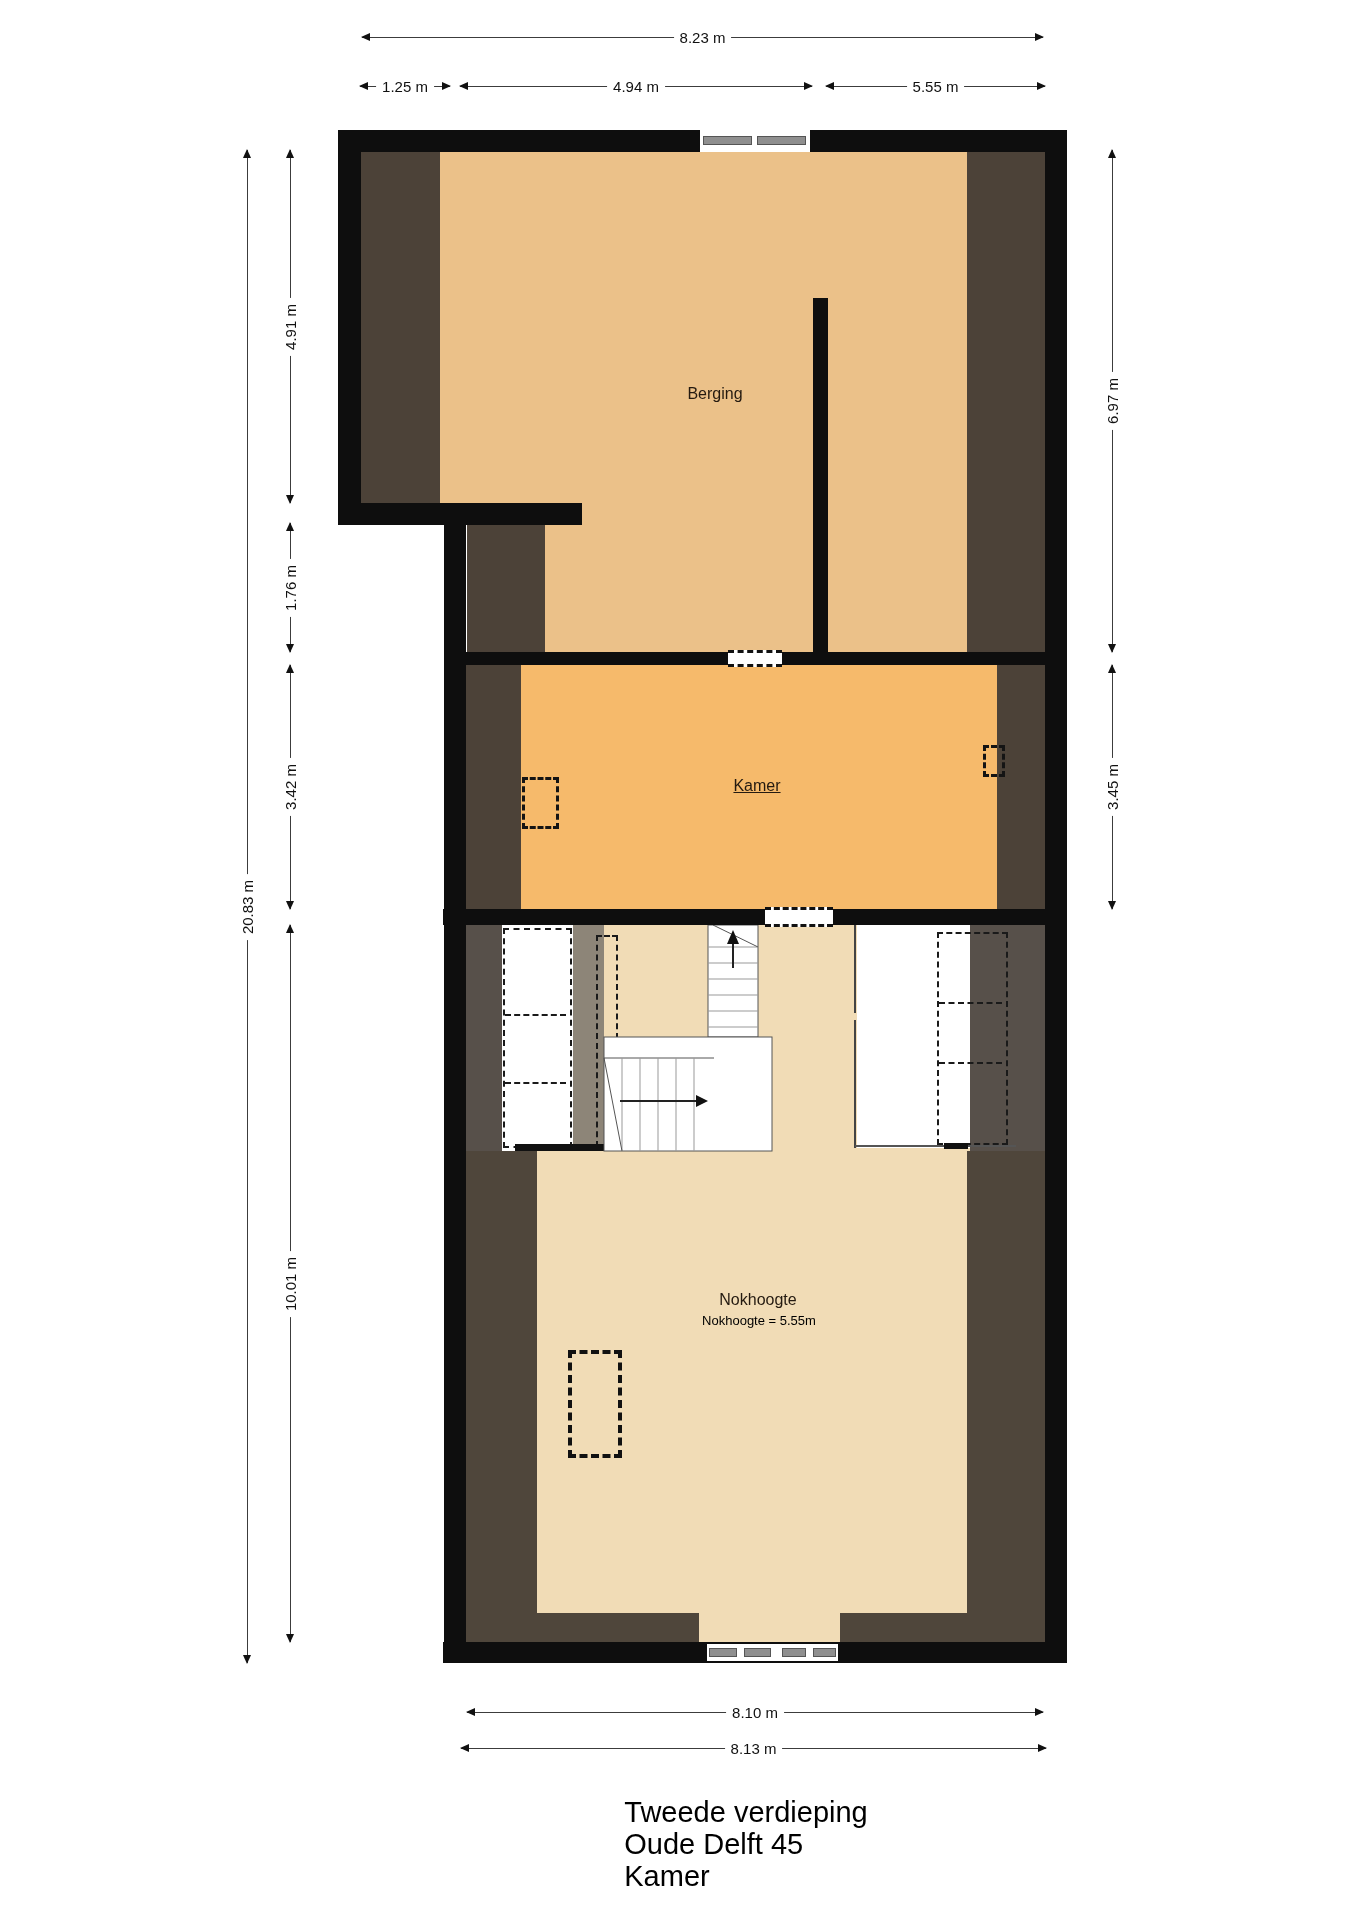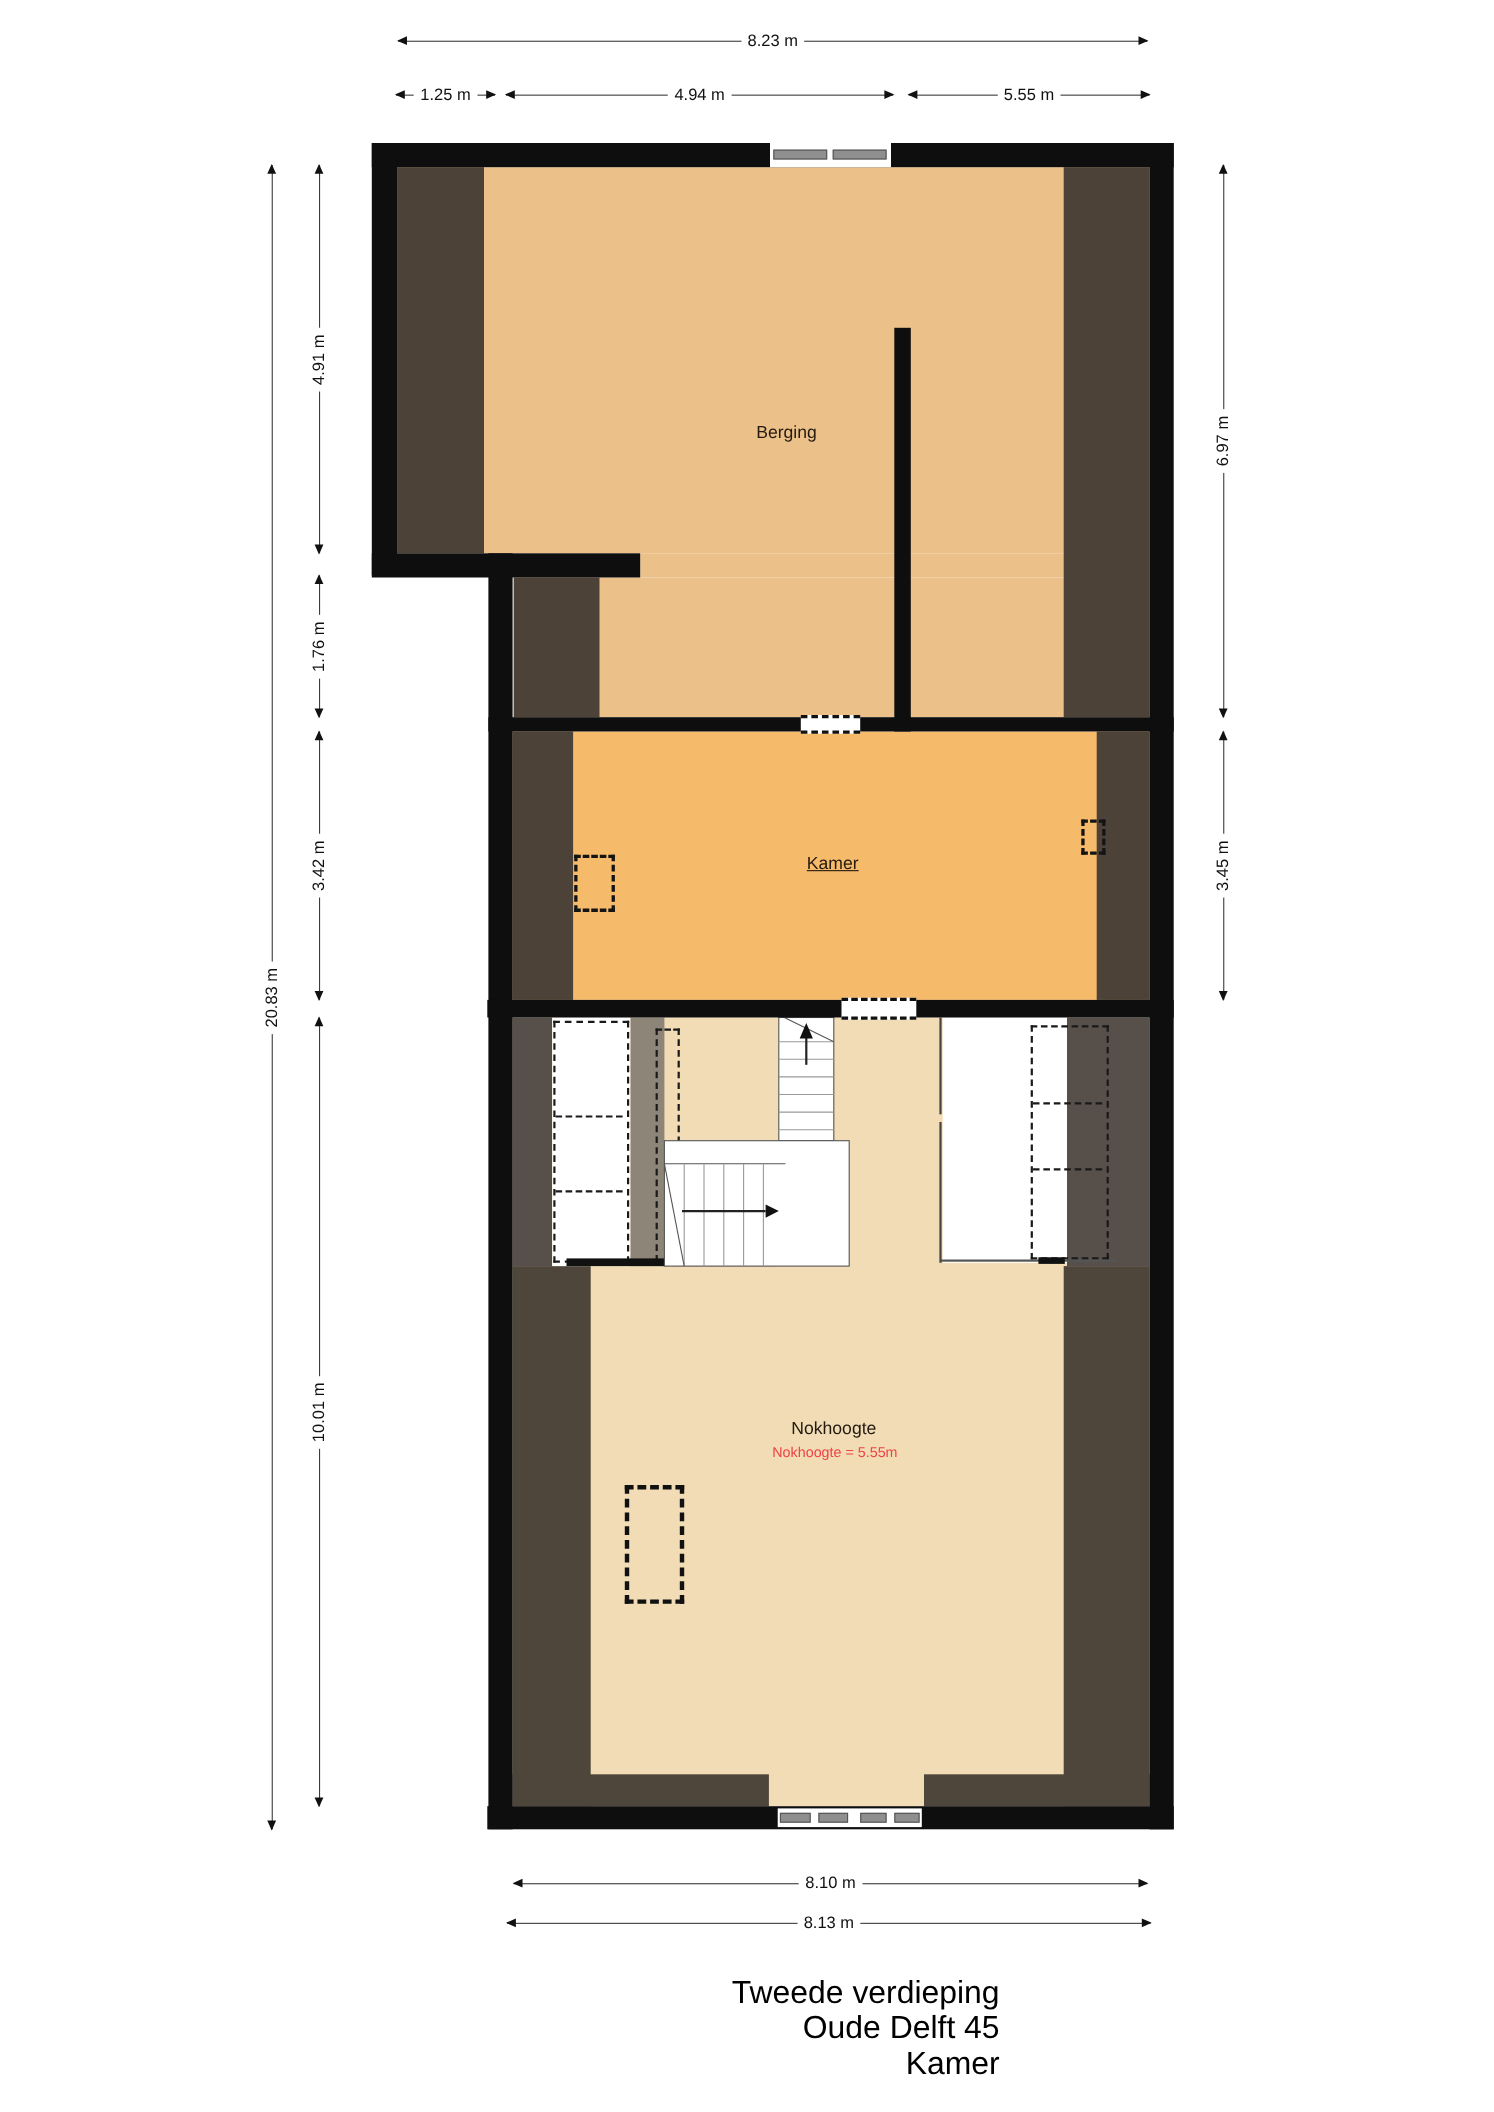--- a/index.html
+++ b/index.html
@@ -9,21 +9,21 @@
   .wall{position:absolute;background:var(--c-wall,#0e0e0e);}
   .floor-berging{background:var(--c-berging,#ebc189);}
   .floor-kamer{background:var(--c-kamer,#f6ba6b);}
   .floor-slaap{background:var(--c-slaapkamer,#f1dcb6);}
   .roof{background:var(--c-roof_dark,#4c4238);}
   .roof-band{background:var(--c-roof_dark_band,#57504a);}
   .roof-low{background:var(--c-roof_dark_low,#4f463b);}
   .grayfloor{background:var(--c-gray_floor,#8d8578);}
   .whitebox{background:#ffffff;}
   .room-label{position:absolute;transform:translate(-50%,-50%);font-size:16px;color:#241a10;white-space:nowrap;}
-  .room-note{position:absolute;transform:translate(-50%,-50%);font-size:13px;color:#ef4444;white-space:nowrap;}
+  .room-note{position:absolute;transform:translate(-50%,-50%);font-size:13px;color:#000000;white-space:nowrap;}
   
   .hdim{position:absolute;height:0;}
   .vdim{position:absolute;width:0;}
   .dline-h{position:absolute;left:0;right:0;top:0;border-top:1px solid var(--c-dim_line,#3c3c3c);}
   .dline-v{position:absolute;top:0;bottom:0;left:0;border-left:1px solid var(--c-dim_line,#3c3c3c);}
   .ah{position:absolute;width:0;height:0;border-style:solid;}
   .ah-l{left:-1px;top:-4px;border-width:4px 9px 4px 0;border-color:transparent #111 transparent transparent;}
   .ah-r{right:-1px;top:-4px;border-width:4px 0 4px 9px;border-color:transparent transparent transparent #111;}
   .ah-u{top:-1px;left:-4px;border-width:0 4px 9px 4px;border-color:transparent transparent #111 transparent;}
   .ah-d{bottom:-1px;left:-4px;border-width:9px 4px 0 4px;border-color:#111 transparent transparent transparent;}
@@ -215,19 +215,19 @@
       <div class="ah ah-r"></div>
     <span class="dlabel">8.10 m</span>
   </div>
   <div class="hdim" style="left:461px;top:1748px;width:585px;">
     <div class="dline-h"></div>
       <div class="ah ah-l"></div>
       <div class="ah ah-r"></div>
     <span class="dlabel">8.13 m</span>
   </div>
 
-  <div class="abs" style="left:787px;top:1796px;transform:translateX(-50%);text-align:right;">
+  <div class="abs" style="left:746px;top:1796px;transform:translateX(-50%);text-align:left;">
     <div class="title-line">Tweede verdieping</div>
     <div class="title-line">Oude Delft 45</div>
     <div class="title-line">Kamer</div>
   </div>
 
 </div>
 
 </body></html>

